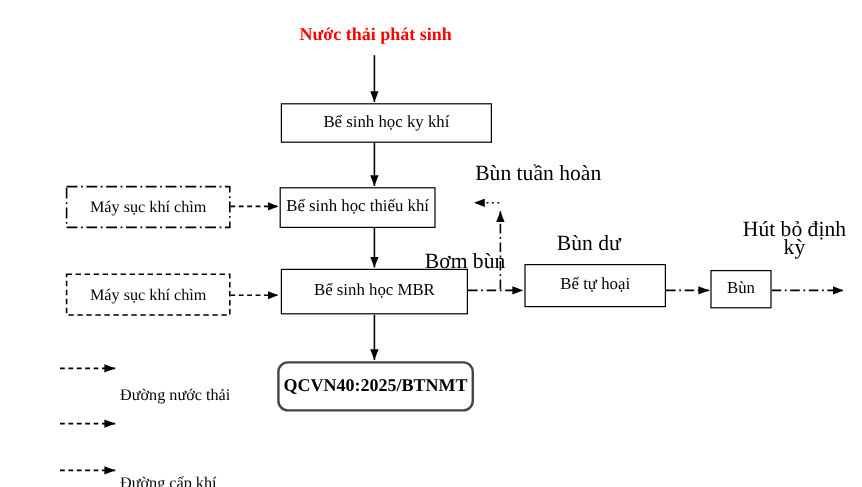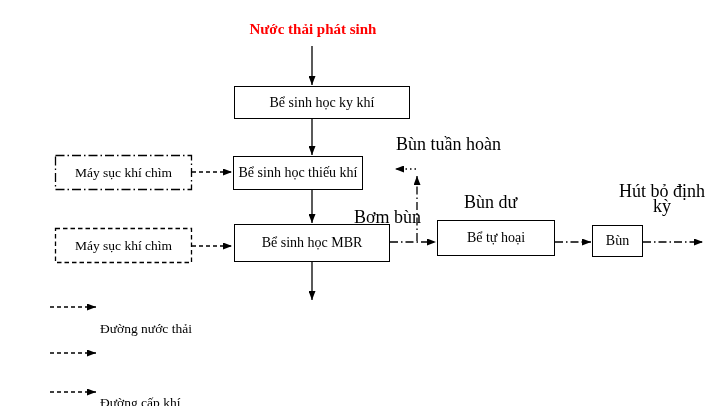--- a/index.html
+++ b/index.html
@@ -64,20 +64,21 @@
   </svg>
 
   <div id="title">Nước thải phát sinh</div>
 
   <div class="box" style="left:234px;top:86px;width:176px;height:33px;">Bể sinh học ky khí</div>
 
   <div class="box" style="left:233px;top:156px;width:130px;height:34px;">Bể sinh học thiếu khí</div>
 
   <div class="box" style="left:234px;top:224px;width:156px;height:38px;">Bể sinh học MBR</div>
 
+  <div class="box" id="box-qcvn" style="border-color: rgb(68, 68, 68);">QCVN40:2025/BTNMT</div>
 
   <div class="box" style="left:437px;top:220px;width:118px;height:36px;">Bể tự hoại</div>
 
   <div class="box" style="left:592px;top:225px;width:51px;height:32px;">Bùn</div>
 
   <div class="aerator-label" style="left:55px;top:155px;width:137px;height:35px;">Máy sục khí chìm</div>
   <div class="aerator-label" style="left:55px;top:228px;width:137px;height:35px;">Máy sục khí chìm</div>
 
   <div class="lbl" style="left:396px;top:134px;">Bùn tuần hoàn</div>
   <div class="lbl" style="left:354px;top:207px;">Bơm bùn</div>

